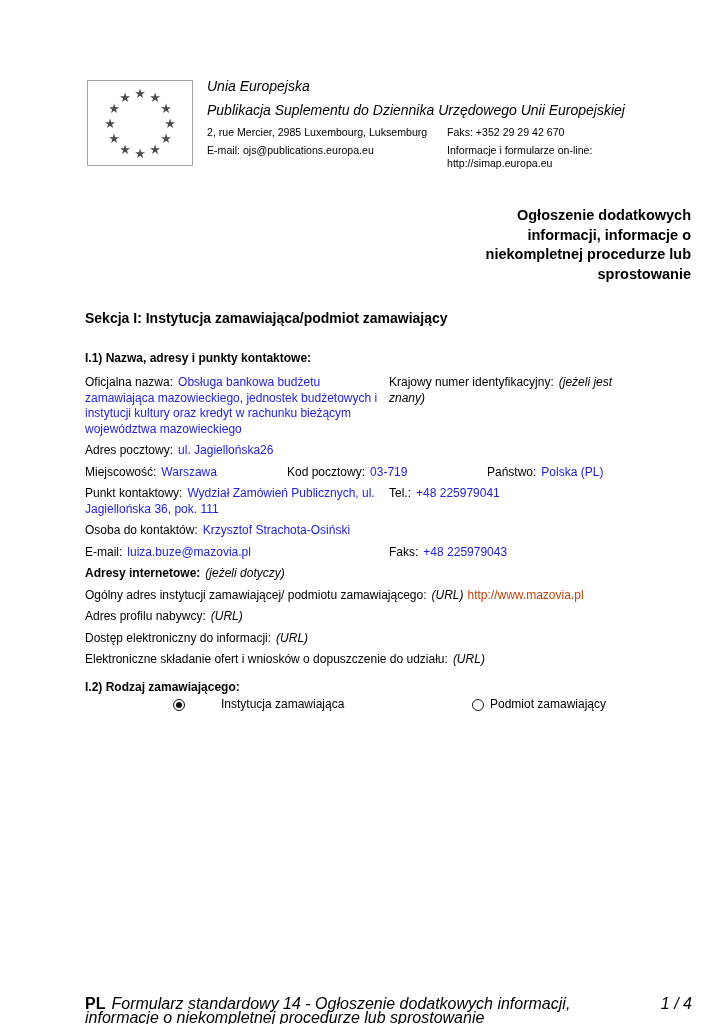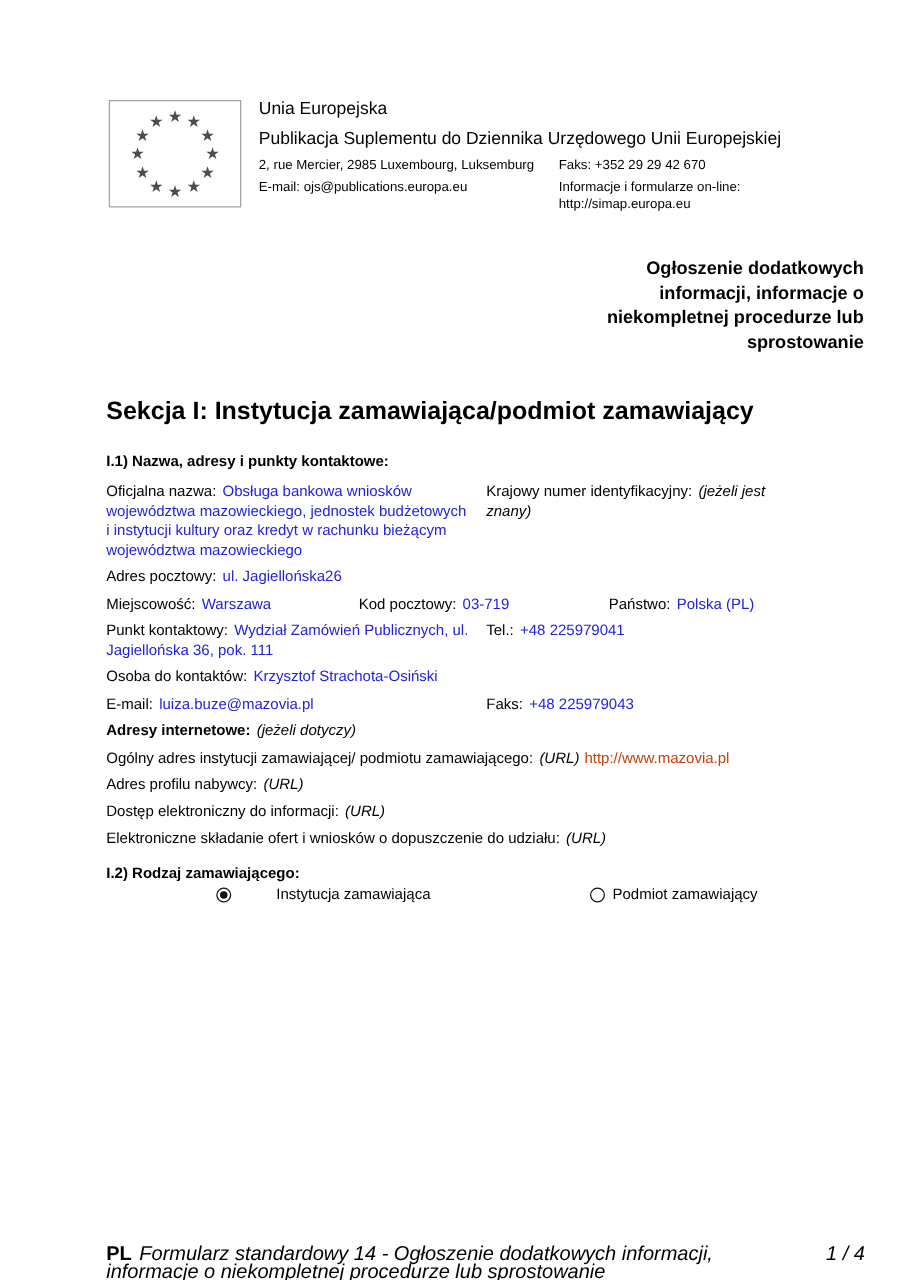--- a/index.html
+++ b/index.html
@@ -17,31 +17,31 @@
   .star:nth-child(5){left:78px;top:57px;}
   .star:nth-child(6){left:67px;top:68px;}
   .star:nth-child(7){left:52px;top:72px;}
   .star:nth-child(8){left:37px;top:68px;}
   .star:nth-child(9){left:26px;top:57px;}
   .star:nth-child(10){left:22px;top:42px;}
   .star:nth-child(11){left:26px;top:27px;}
   .star:nth-child(12){left:37px;top:16px;}
   
   .header-text{position:absolute;left:207px;top:78px;width:450px;}
-  .hdr-big{font-size:14px;line-height:17px;margin-bottom:7px;}
+  .hdr-big{font-size:14px;line-height:17px;margin-bottom:7px;font-style:italic;}
   .hdr-grid{display:flex;margin-top:3px;}
   .hdr-col1{width:240px;flex:none;}
   .hdr-col2{width:200px;flex:none;}
   .hdr-small{font-size:10.6px;line-height:13.5px;margin-bottom:4px;}
   
   .doc-title{position:absolute;right:34px;top:206px;width:300px;text-align:right;
     font-size:14.5px;font-weight:bold;line-height:19.5px;}
   
   .content{position:absolute;left:85px;top:306px;width:572px;font-size:12px;line-height:15.5px;}
-  .sec-heading{font-size:20px;font-weight:bold;margin:16px 0 24px 0;}
+  .sec-heading{font-size:14px;font-weight:bold;margin:5px 0 24px 0;}
   .sub-heading{font-size:12px;font-weight:bold;margin:0 0 9px 0;}
   .row{display:flex;margin-bottom:6px;align-items:flex-start;}
   .cell-l{width:294px;flex:none;}
   .cell-r{width:236px;flex:none;margin-left:10px;}
   .c1{width:202px;flex:none;}
   .c2{width:200px;flex:none;}
   .c3{flex:1;}
   .lbl{color:#000;}
   .lbl.b{font-weight:bold;text-align:right;}
   .v{color:#2222dd;margin-left:5px;}
@@ -103,21 +103,21 @@
     <div>sprostowanie</div>
   </div>
 
   <div class="content">
     <div class="sec-heading">Sekcja I: Instytucja zamawiająca/podmiot zamawiający</div>
 
     <div class="sub-heading">I.1) Nazwa, adresy i punkty kontaktowe:</div>
 
     <div class="row">
       <div class="cell-l">
-        <span class="lbl">Oficjalna nazwa:</span><span class="v">Obsługa bankowa wniosków województwa mazowieckiego, jednostek budżetowych i instytucji kultury oraz kredyt w rachunku bieżącym województwa mazowieckiego</span>
+        <span class="lbl">Oficjalna nazwa:</span><span class="v">Obsługa bankowa budżetu zamawiająca mazowieckiego, jednostek budżetowych i instytucji kultury oraz kredyt w rachunku bieżącym województwa mazowieckiego</span>
       </div>
       <div class="cell-r">
         <span class="lbl">Krajowy numer identyfikacyjny:</span><span class="note">(jeżeli jest znany)</span>
       </div>
     </div>
 
     <div class="row">
       <div>
         <span class="lbl">Adres pocztowy:</span><span class="v">ul. Jagiellońska26</span>
       </div>

